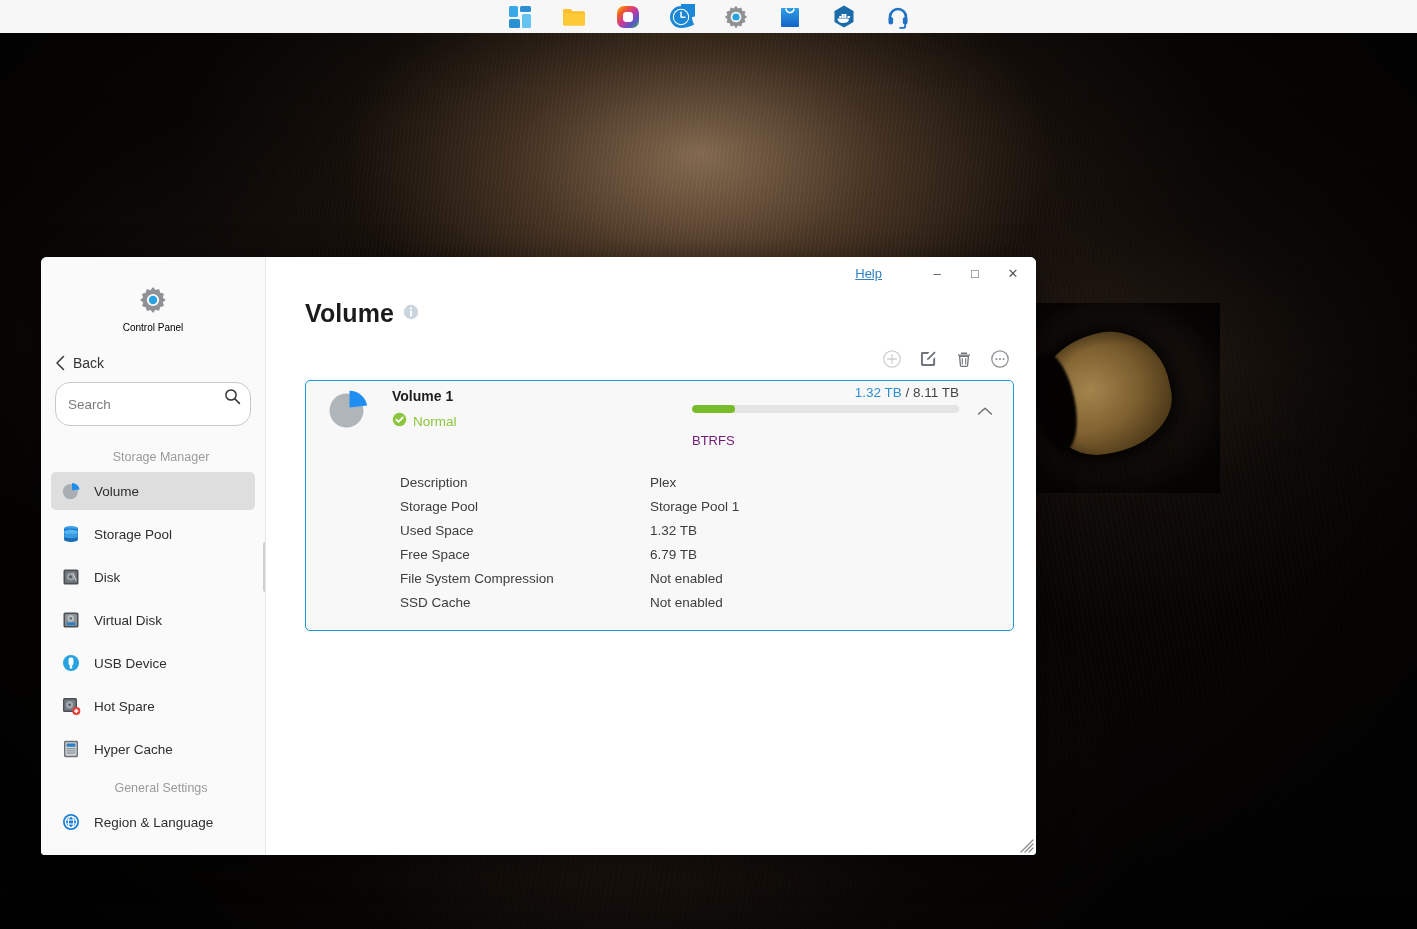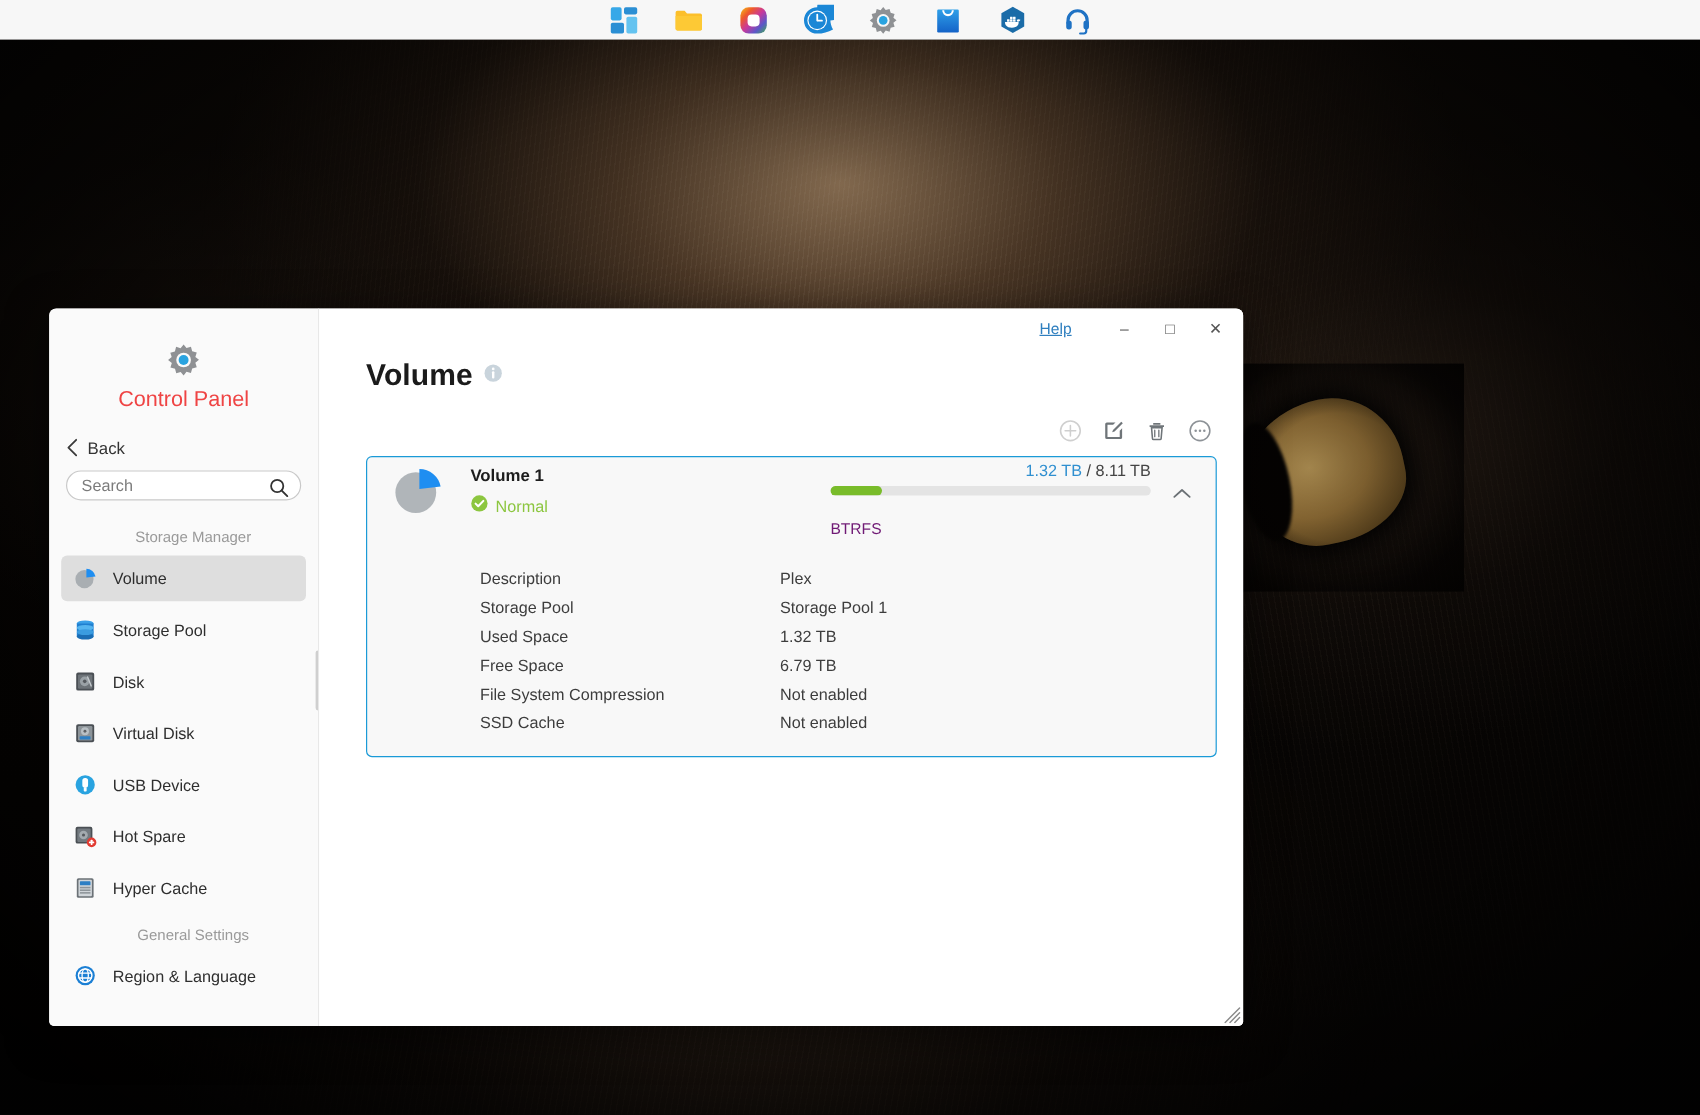--- a/index.html
+++ b/index.html
@@ -102,51 +102,51 @@
 
   
   #titlebar {
     position: absolute; right: 0; top: 0; height: 32px;
     display: flex; align-items: center; gap: 0px;
     padding-right: 4px;
     z-index: 5;
   }
   #titlebar .help-link {
     color: #2f7fbf; font-size: 13px; text-decoration: underline;
-    margin-right: 25px; cursor: pointer;
+    margin-right: 36px; cursor: pointer;
   }
   #titlebar .wbtn {
     width: 38px; height: 30px; display: flex; align-items: center; justify-content: center;
     color: #555; font-size: 13px; cursor: pointer; background: transparent; border: none;
   }
 
   #wbody { display: flex; flex: 1; min-height: 0; }
 
   
   #sidebar {
     width: 225px; min-width: 225px;
     background: #fafafa;
     border-right: 1px solid #e8e8e8;
     position: relative;
     display: flex; flex-direction: column;
     overflow: hidden;
   }
   #cp-brand { padding-top: 28px; text-align: center; }
   #cp-brand .gear-wrap { display: flex; justify-content: center; }
   #cp-brand .cp-label {
-    margin-top: 7px; font-size: 18px; color: #ef4444;
+    margin-top: 7px; font-size: 10px; color: #000000;
   }
   #back-row {
     display: flex; align-items: center; gap: 7px;
     padding: 22px 0 0 14px; cursor: pointer;
   }
   #back-row .back-label { font-size: 14px; color: #333; }
   #search-wrap { padding: 11px 14px 0 14px; }
   #search-box {
-    position: relative; height: 25px;
+    position: relative; height: 44px;
     border: 1px solid #c9c9c9; border-radius: 15px; background: #fff;
     display: flex; align-items: center;
   }
   #search-box input {
     border: none; outline: none; background: transparent;
     font-size: 13.5px; color: #333;
     padding: 0 30px 0 12px; width: 100%; height: 100%;
     font-family: "Liberation Sans", sans-serif;
   }
   #search-box input::placeholder { color: #7b7b7b; }

